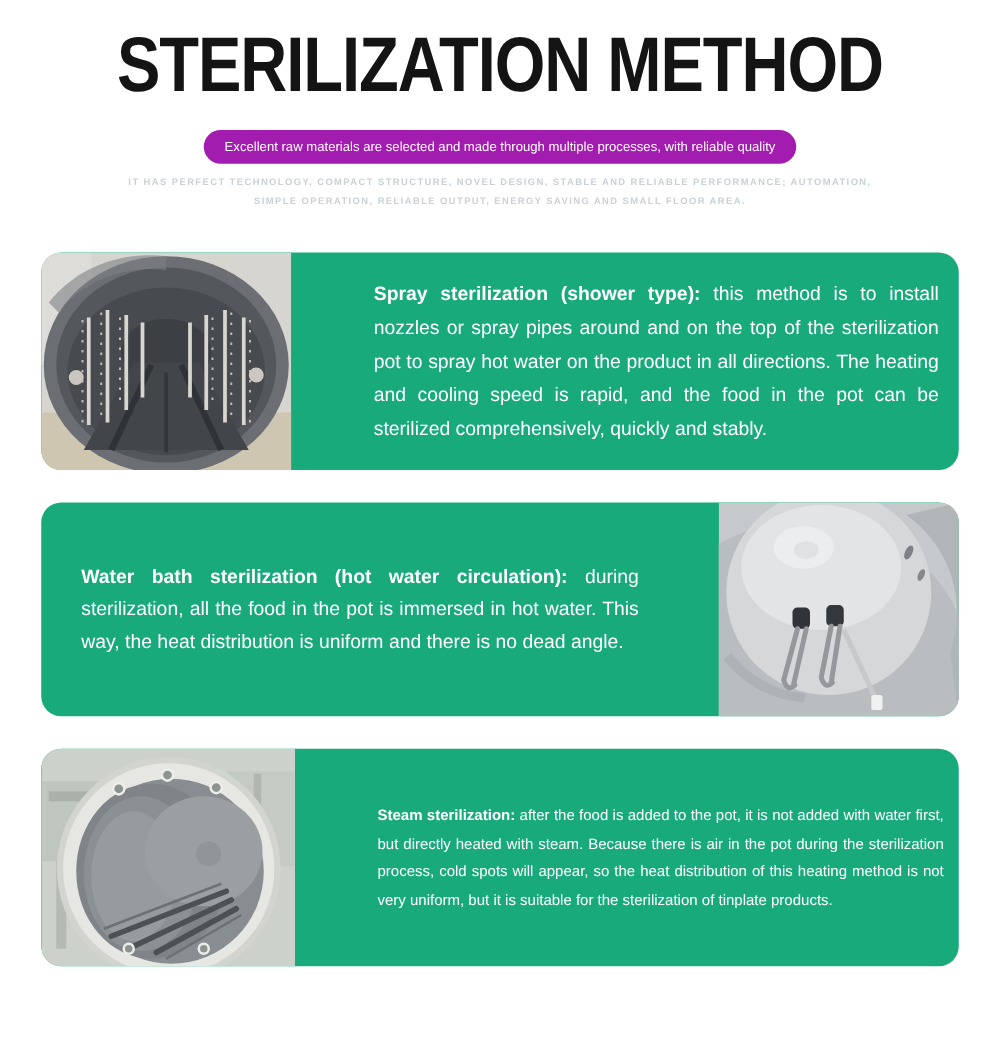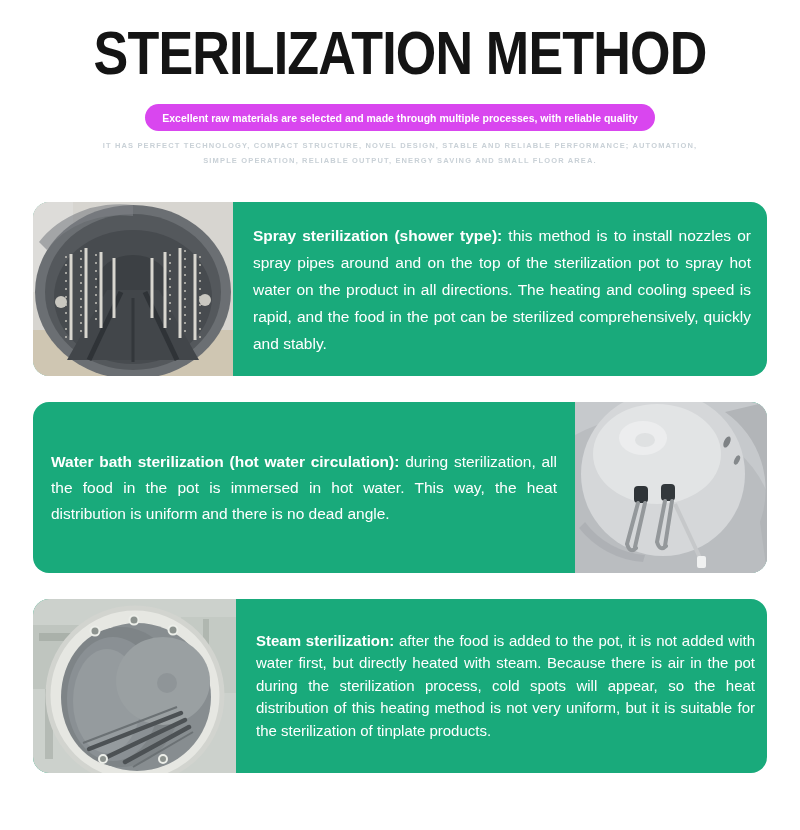--- a/index.html
+++ b/index.html
@@ -13,55 +13,55 @@
 
   .title {
     margin: 16px 0 0; text-align: center; white-space: nowrap;
     font-size: 62px; line-height: 74px; font-weight: 800;
     color: #141414; letter-spacing: -1px;
     transform: scaleX(0.84); transform-origin: 50% 50%;
   }
 
   .banner-wrap { text-align: center; margin-top: 14px; }
   .banner {
-    display: inline-block; background: #d946ef; color: #ffffff;
-    font-size: 10.5px; font-weight: bold; letter-spacing: 0;
+    display: inline-block; background: #a21caf; color: #ffffff;
+    font-size: 10.5px; font-weight: normal; letter-spacing: 0;
     padding: 8px 17px 7px; border-radius: 14px; text-align: right;
   }
 
   .subtitle {
     margin-top: 7px; text-align: center;
     color: #c9d1d7; font-size: 7.5px; letter-spacing: 1.15px;
     line-height: 15px; font-weight: 700;
   }
 
   .card {
     width: 734px; margin: 0 auto 26px; background: #19aa7b;
-    border-radius: 16px; display: flex; overflow: hidden;
+    border-radius: 16px; display: flex; overflow: hidden; gap: 46px;
   }
   .card-1 { margin-top: 34px; height: 174px; }
   .card-2 { height: 171px; }
   .card-3 { height: 174px; }
 
   .photo { flex: none; }
   .photo-1 { width: 200px; }
   .photo-2 { width: 192px; }
   .photo-3 { width: 203px; }
   .photo svg { display: block; width: 100%; height: 100%; }
 
   .text {
     flex: 1; display: flex; align-items: center; color: #ffffff;
   }
   .text p { margin: 0; text-align: justify; }
   .card-1 .text { padding: 8px 16px 8px 20px; }
   .card-1 .text p { font-size: 15.5px; line-height: 27px; }
-  .card-2 .text { padding: 8px 18px 8px 18px; }
+  .card-2 .text { padding: 8px 18px 8px 32px; }
   .card-2 .text p { font-size: 15.5px; line-height: 26px; }
   .card-3 .text { padding: 8px 12px 8px 20px; }
-  .card-3 .text p { font-size: 15px; line-height: 22.5px; }
+  .card-3 .text p { font-size: 12px; line-height: 22.5px; }
   .lead { font-weight: bold; }
 </style>
 </head>
 <body>
 
 <div class="page">
 
   <h1 class="title">STERILIZATION METHOD</h1>
 
   <div class="banner-wrap">

